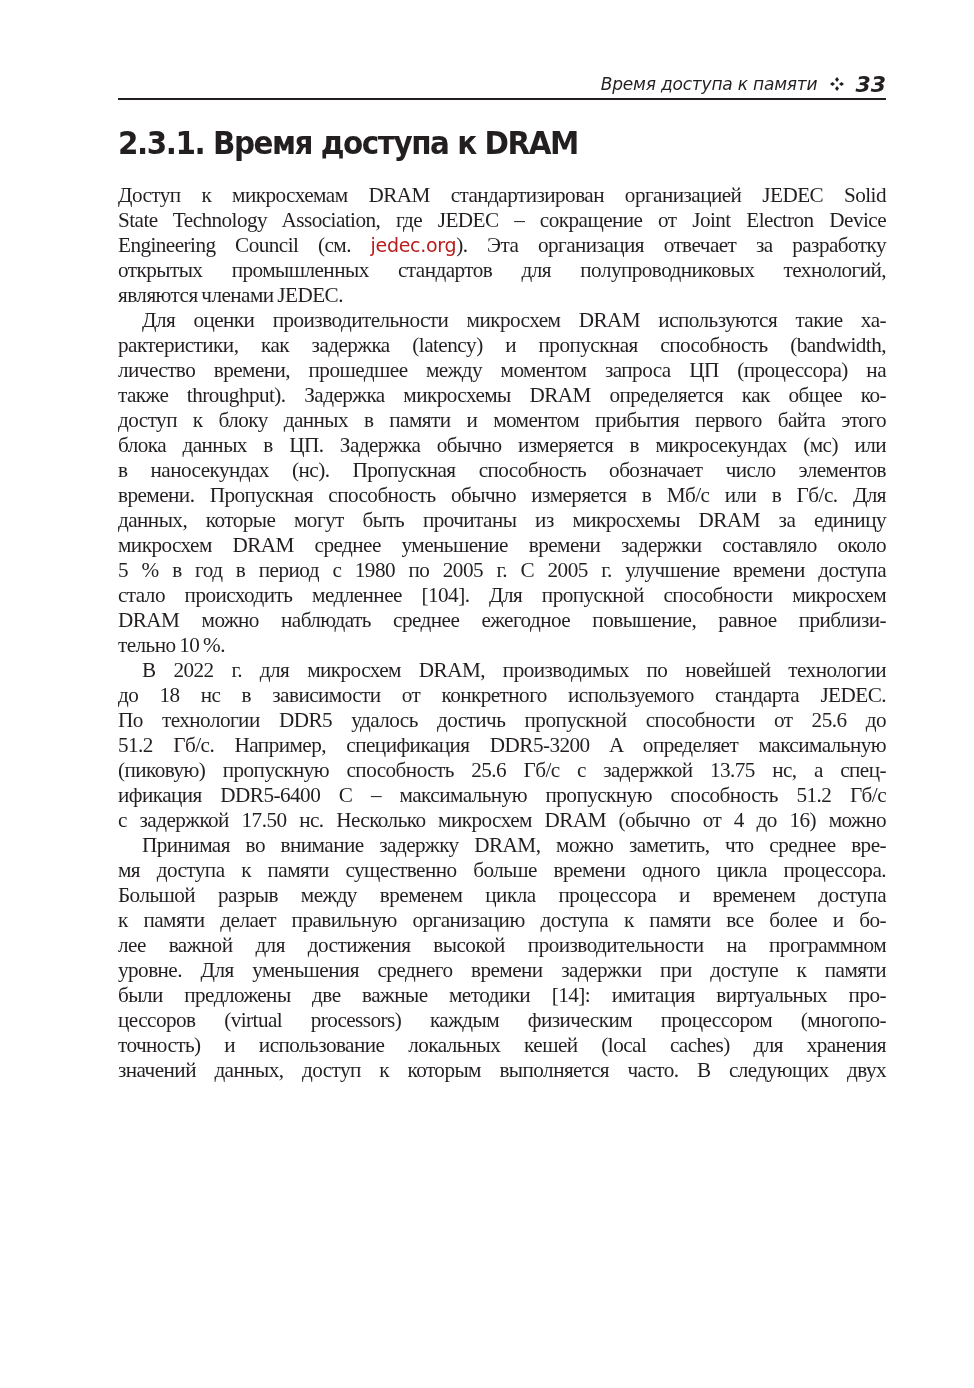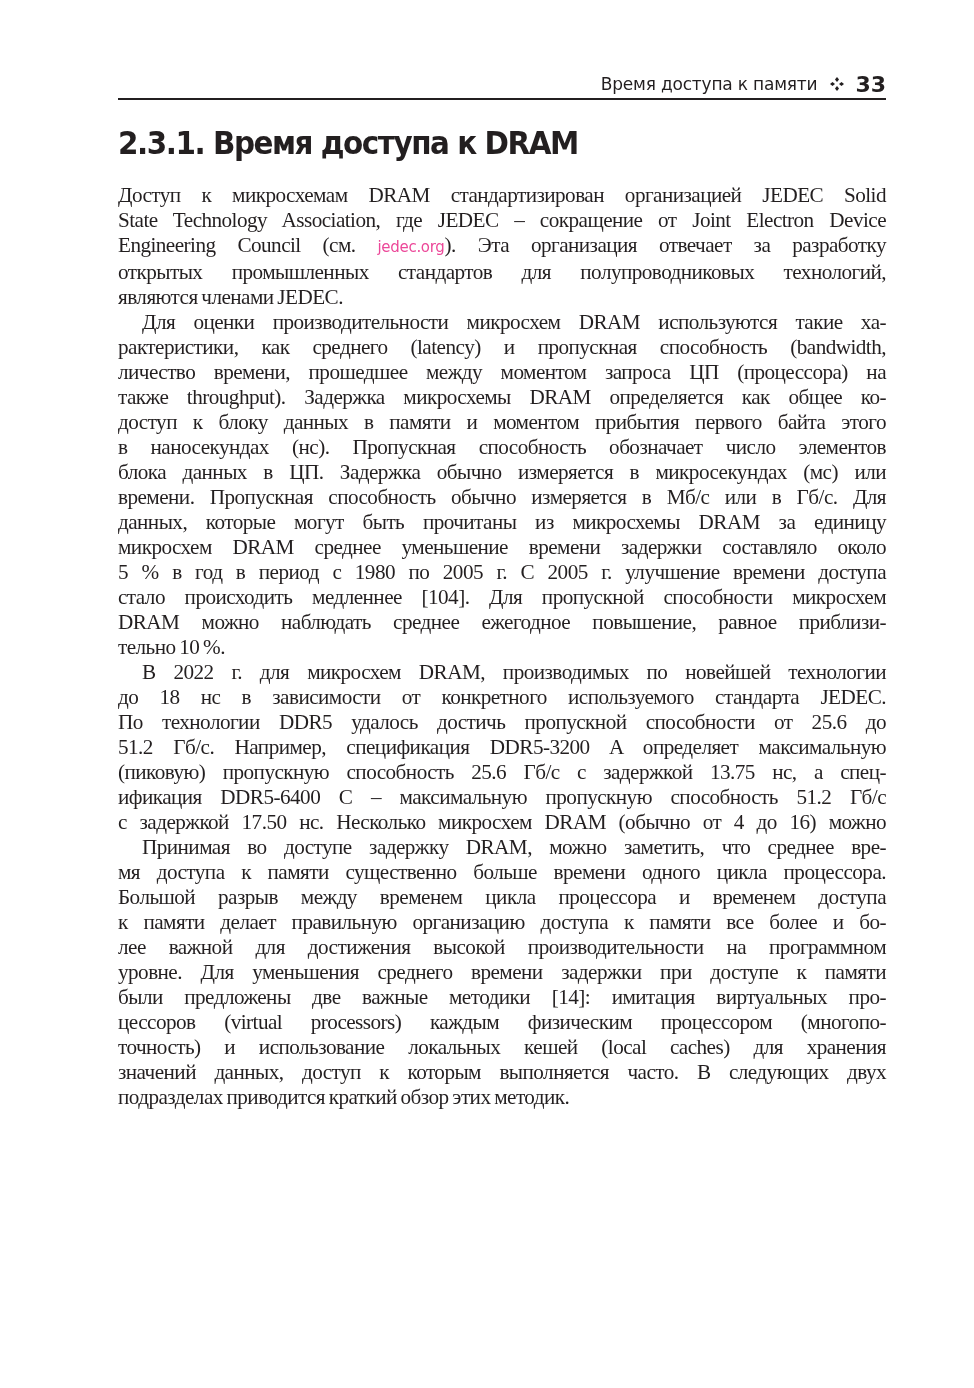--- a/index.html
+++ b/index.html
@@ -26,20 +26,21 @@
       top: 70px;
       width: 768px;
       height: 28px;
       border-bottom: 2px solid #231f20;
       display: flex;
       justify-content: flex-end;
       align-items: center;
       font-family: "DejaVu Sans", sans-serif;
       font-size: 17px;
       color: #231f20;
+      font-style: italic;
     }
     .running-header .hdr-title {
       letter-spacing: -0.2px;
     }
     .running-header .hdr-icon {
       display: inline-block;
       width: 16px;
       height: 16px;
       margin: 0 10px 0 12px;
       position: relative;
@@ -83,23 +84,23 @@
       letter-spacing: -0.55px;
       word-spacing: -1px;
     }
     .line.last {
       text-align-last: left;
     }
     .line.indent {
       padding-left: 24px;
     }
     .link {
-      color: #ec4899;
+      color: #b91c1c;
       font-family: "DejaVu Sans", sans-serif;
-      font-size: 15px;
+      font-size: 19px;
       letter-spacing: -0.3px;
     }
   </style>
 </head>
 <body>
 
 <div class="page">
 
   <div class="running-header">
     <span class="hdr-title">Время доступа к памяти</span>
@@ -121,53 +122,52 @@
     <div>
       <span class="line">Доступ к микросхемам DRAM стандартизирован организацией JEDEC Solid</span>
       <span class="line">State Technology Association, где JEDEC – сокращение от Joint Electron Device</span>
       <span class="line"><span>Engineering Council (см. </span><span class="link">jedec.org</span><span>). Эта организация отвечает за разработку</span></span>
       <span class="line">открытых промышленных стандартов для полупроводниковых технологий,</span>
       <span class="line last">являются членами JEDEC.</span>
     </div>
 
     <div>
       <span class="line indent">Для оценки производительности микросхем DRAM используются такие ха-</span>
-      <span class="line">рактеристики, как среднего (latency) и пропускная способность (bandwidth,</span>
+      <span class="line">рактеристики, как задержка (latency) и пропускная способность (bandwidth,</span>
       <span class="line">личество времени, прошедшее между моментом запроса ЦП (процессора) на</span>
       <span class="line">также throughput). Задержка микросхемы DRAM определяется как общее ко-</span>
       <span class="line">доступ к блоку данных в памяти и моментом прибытия первого байта этого</span>
+      <span class="line">блока данных в ЦП. Задержка обычно измеряется в микросекундах (мс) или</span>
       <span class="line">в наносекундах (нс). Пропускная способность обозначает число элементов</span>
-      <span class="line">блока данных в ЦП. Задержка обычно измеряется в микросекундах (мс) или</span>
       <span class="line">времени. Пропускная способность обычно измеряется в Мб/с или в Гб/с. Для</span>
       <span class="line">данных, которые могут быть прочитаны из микросхемы DRAM за единицу</span>
       <span class="line">микросхем DRAM среднее уменьшение времени задержки составляло около</span>
       <span class="line">5 % в год в период с 1980 по 2005 г. С 2005 г. улучшение времени доступа</span>
       <span class="line">стало происходить медленнее [104]. Для пропускной способности микросхем</span>
       <span class="line">DRAM можно наблюдать среднее ежегодное повышение, равное приблизи-</span>
       <span class="line last">тельно 10 %.</span>
     </div>
 
     <div>
       <span class="line indent">В 2022 г. для микросхем DRAM, производимых по новейшей технологии</span>
       <span class="line">до 18 нс в зависимости от конкретного используемого стандарта JEDEC.</span>
       <span class="line">По технологии DDR5 удалось достичь пропускной способности от 25.6 до</span>
       <span class="line">51.2 Гб/с. Например, спецификация DDR5-3200 A определяет максимальную</span>
       <span class="line">(пиковую) пропускную способность 25.6 Гб/с с задержкой 13.75 нс, а спец-</span>
       <span class="line">ификация DDR5-6400 C – максимальную пропускную способность 51.2 Гб/с</span>
       <span class="line">с задержкой 17.50 нс. Несколько микросхем DRAM (обычно от 4 до 16) можно</span>
     </div>
 
     <div>
-      <span class="line indent">Принимая во доступе задержку DRAM, можно заметить, что среднее вре-</span>
+      <span class="line indent">Принимая во внимание задержку DRAM, можно заметить, что среднее вре-</span>
       <span class="line">мя доступа к памяти существенно больше времени одного цикла процессора.</span>
       <span class="line">Большой разрыв между временем цикла процессора и временем доступа</span>
       <span class="line">к памяти делает правильную организацию доступа к памяти все более и бо-</span>
       <span class="line">лее важной для достижения высокой производительности на программном</span>
       <span class="line">уровне. Для уменьшения среднего времени задержки при доступе к памяти</span>
       <span class="line">были предложены две важные методики [14]: имитация виртуальных про-</span>
       <span class="line">цессоров (virtual processors) каждым физическим процессором (многопо-</span>
       <span class="line">точность) и использование локальных кешей (local caches) для хранения</span>
       <span class="line">значений данных, доступ к которым выполняется часто. В следующих двух</span>
-      <span class="line last">подразделах приводится краткий обзор этих методик.</span>
     </div>
 
   </div>
 </div>
 
 </body></html>

